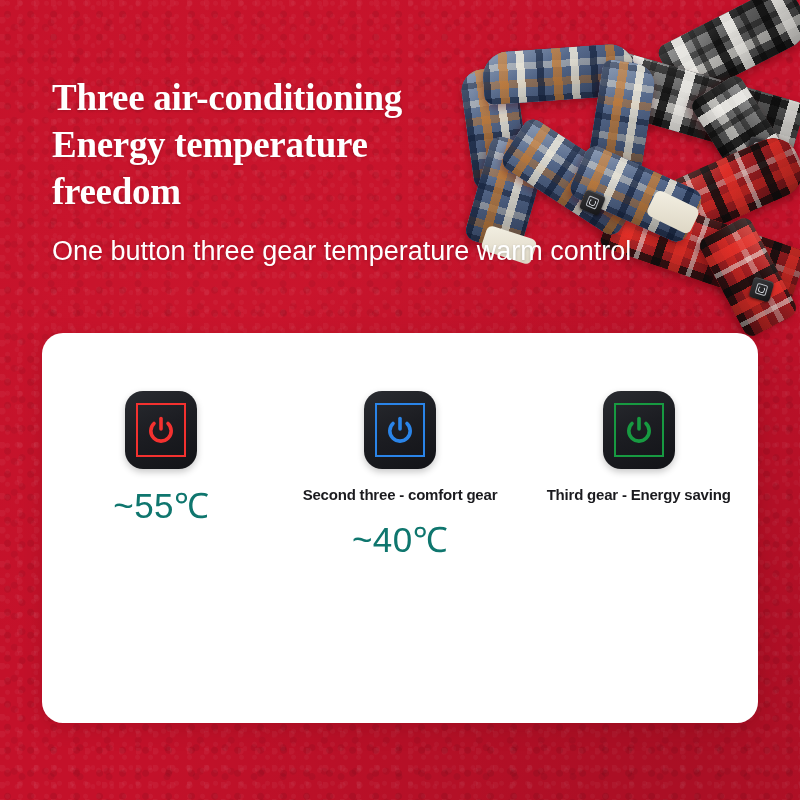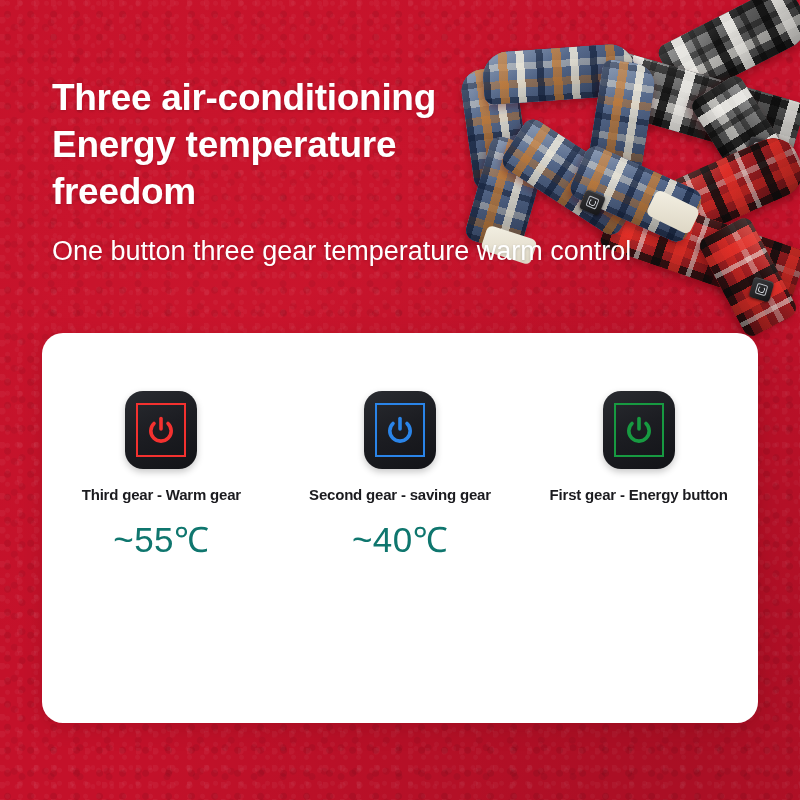--- a/index.html
+++ b/index.html
@@ -25,21 +25,21 @@
       radial-gradient(circle at 46% 88%, rgba(0,0,0,.05) 0 3px, transparent 4px);
     background-size:17px 17px, 23px 23px, 13px 13px, 29px 29px, 19px 19px, 31px 31px;
   }
   #bg-vignette{
     position:absolute; inset:0;
     background:radial-gradient(ellipse at 30% 30%, rgba(255,60,70,.10), transparent 62%),
                radial-gradient(ellipse at 85% 92%, rgba(0,0,0,.14), transparent 58%);
   }
 
   
-  #headline-block{ position:absolute; left:52px; top:74px; width:470px; z-index:6; }
+  #headline-block{ position:absolute; left:52px; top:74px; width:470px; z-index:6;font-family:Liberation Serif, serif; }
   .headline-line{
     color:#fff; font-weight:bold; font-size:37px; line-height:47px;
     letter-spacing:-.3px; text-shadow:0 1px 3px rgba(0,0,0,.18);
     white-space:nowrap;
   }
   #subtitle{
     position:absolute; left:52px; top:237px; z-index:6;
     color:#fff; font-size:27px; line-height:28px; white-space:nowrap;
     text-shadow:0 1px 3px rgba(0,0,0,.20);
   }
@@ -232,43 +232,42 @@
 
     <div class="gear-col">
       <div class="gear-button">
         <div class="gear-frame" style="color:#f4312f;">
           <svg width="30" height="32" viewBox="0 0 30 32">
             <path d="M8 9.5 A10.2 10.2 0 1 0 22 9.5" fill="none" stroke="#f4312f" stroke-width="3.6" stroke-linecap="round"></path>
             <line x1="15" y1="4.5" x2="15" y2="15" stroke="#f4312f" stroke-width="3.6" stroke-linecap="round"></line>
           </svg>
         </div>
       </div>
-      <div class="gear-label">Third gear - Warm gear</div>
       <div class="gear-temp">~55℃</div>
     </div>
 
     <div class="gear-col">
       <div class="gear-button">
         <div class="gear-frame" style="color:#2a84e8;">
           <svg width="30" height="32" viewBox="0 0 30 32">
             <path d="M8 9.5 A10.2 10.2 0 1 0 22 9.5" fill="none" stroke="#2a84e8" stroke-width="3.6" stroke-linecap="round"></path>
             <line x1="15" y1="4.5" x2="15" y2="15" stroke="#2a84e8" stroke-width="3.6" stroke-linecap="round"></line>
           </svg>
         </div>
       </div>
-      <div class="gear-label">Second gear - saving gear</div>
+      <div class="gear-label">Second three - comfort gear</div>
       <div class="gear-temp">~40℃</div>
     </div>
 
     <div class="gear-col">
       <div class="gear-button">
         <div class="gear-frame" style="color:#179a41;">
           <svg width="30" height="32" viewBox="0 0 30 32">
             <path d="M8 9.5 A10.2 10.2 0 1 0 22 9.5" fill="none" stroke="#179a41" stroke-width="3.6" stroke-linecap="round"></path>
             <line x1="15" y1="4.5" x2="15" y2="15" stroke="#179a41" stroke-width="3.6" stroke-linecap="round"></line>
           </svg>
         </div>
       </div>
-      <div class="gear-label">First gear - Energy button</div>
+      <div class="gear-label">Third gear - Energy saving</div>
     </div>
 
   </div>
 </div>
 
 </body></html>

